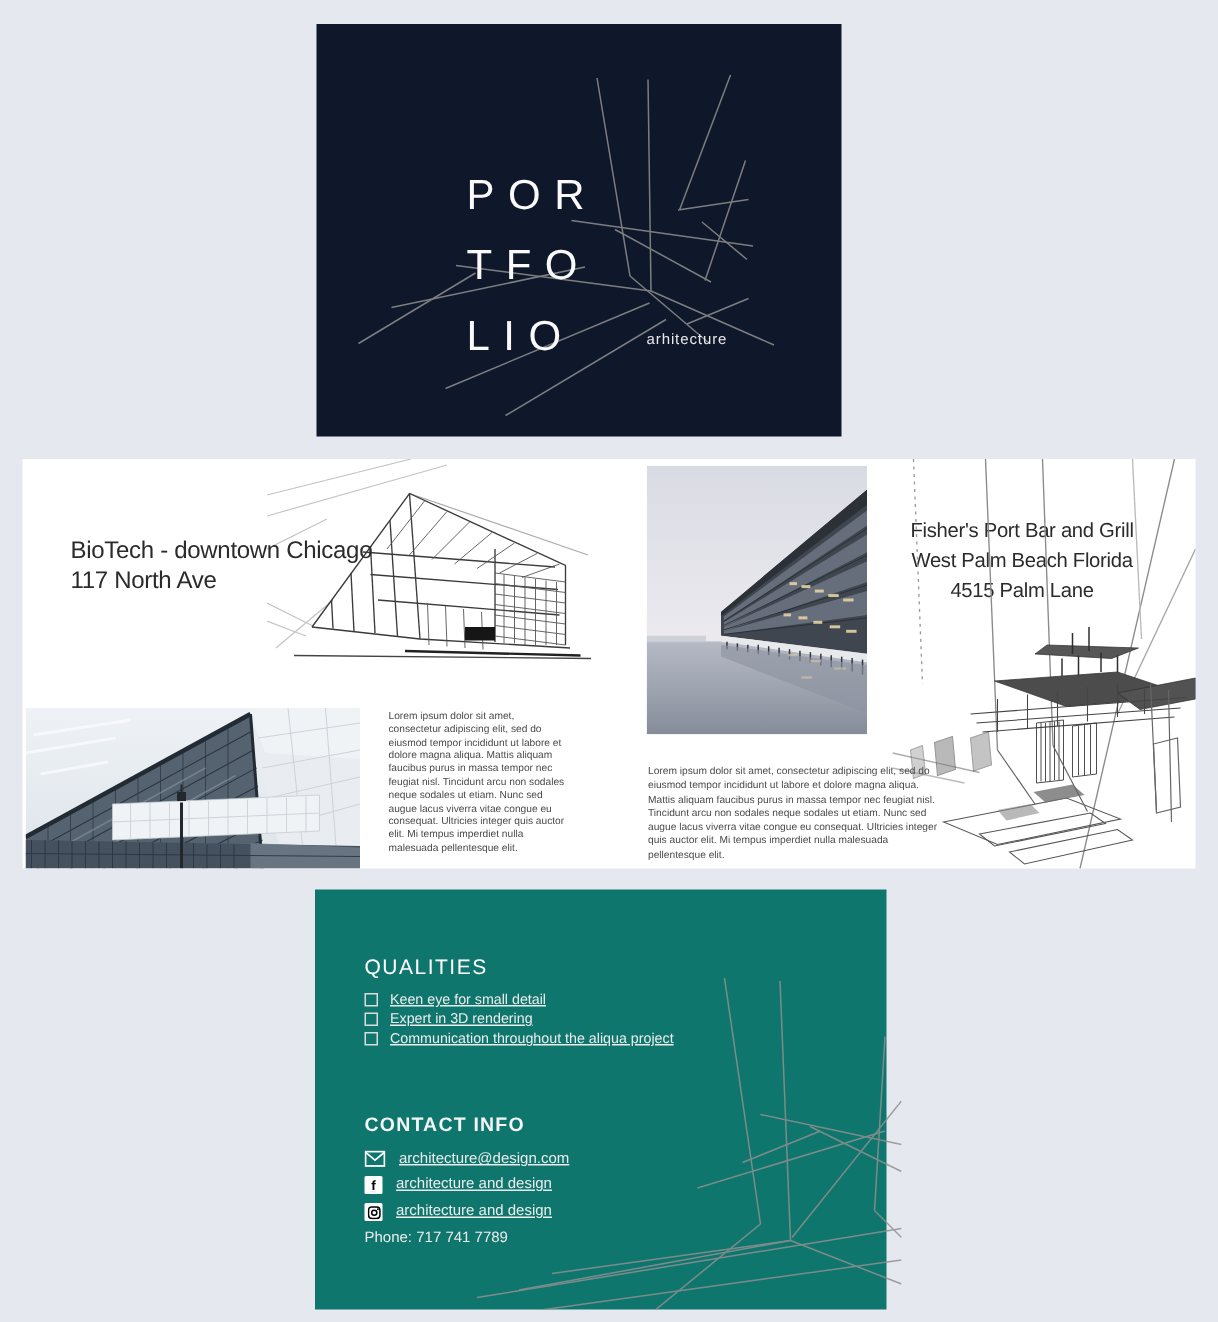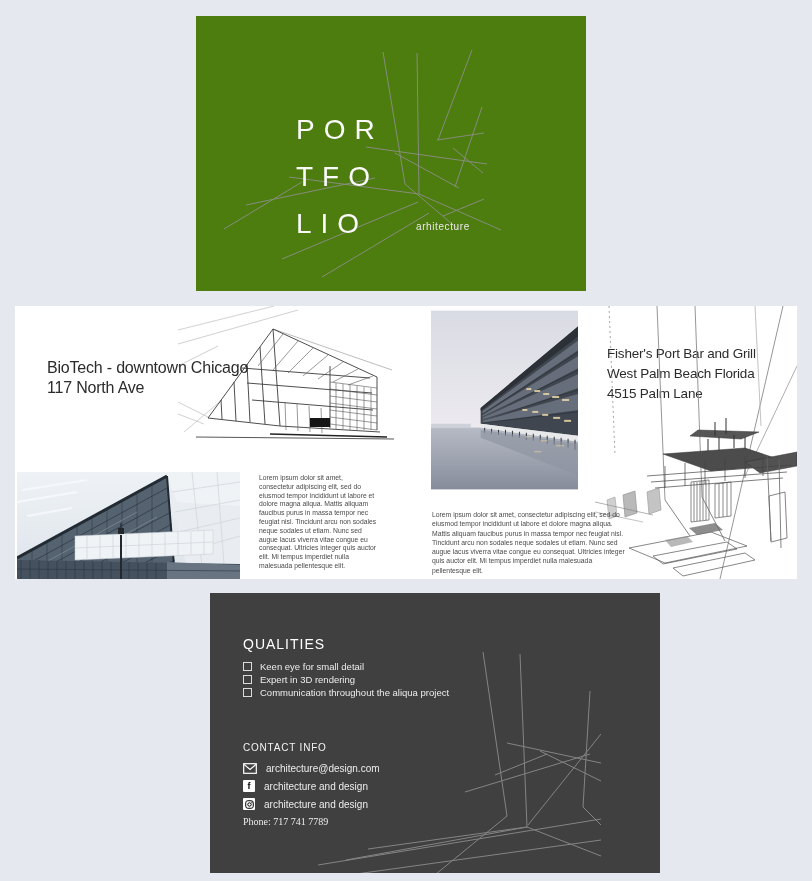--- a/index.html
+++ b/index.html
@@ -6,59 +6,59 @@
   body{
     width:812px;height:881px;
     background:#e5e8ef;
     font-family:"Liberation Sans", sans-serif;
     position:relative;
     overflow:hidden;
   }
   .canvas{position:absolute;inset:0;}
   .panel{position:absolute;}
   
-  .cover{left:196px;top:16px;width:390px;height:275px;background:#4d7c0f;}
+  .cover{left:211px;top:16px;width:350px;height:275px;background:#0f172a;}
   .cover svg{position:absolute;left:0;top:0;}
   .cover-title{
     position:absolute;left:100px;top:90px;
     color:#fafafa;font-size:28px;line-height:47px;
     letter-spacing:9px;font-weight:400;
   }
   .cover-subtitle{
     position:absolute;left:220px;top:205px;
     color:#e9e9e9;font-size:10px;letter-spacing:.6px;
   }
   
   .middle{left:15px;top:306px;width:782px;height:273px;background:#ffffff;}
   .sketch1{position:absolute;left:163px;top:0;}
   .sketch2{position:absolute;left:580px;top:0;}
   .proj-title{position:absolute;color:#2b2b2b;font-size:16px;line-height:20px;letter-spacing:-.2px;}
   .proj-title.left{left:32px;top:52px;}
-  .proj-title.right{left:592px;top:38px;font-size:13.5px;line-height:20px;}
+  .proj-title.right{left:592px;top:38px;font-size:13.5px;line-height:20px;text-align:center;}
   .photo{position:absolute;overflow:hidden;}
   .photo1{left:2px;top:166px;width:223px;height:107px;}
   .photo2{left:416px;top:4px;width:147px;height:180px;}
   .lorem{position:absolute;color:#4a4a4a;font-size:6.8px;margin:0;}
   .lorem.left{left:244px;top:168px;width:118px;line-height:8.8px;}
   .lorem.right{left:417px;top:204px;width:196px;line-height:9.3px;}
   
-  .back{left:210px;top:593px;width:450px;height:280px;background:#404040;color:#efefef;}
+  .back{left:210px;top:593px;width:381px;height:280px;background:#0f766e;color:#efefef;}
   .back svg.bg{position:absolute;left:0;top:0;}
   .qualities{position:absolute;left:33px;top:43px;}
   .qualities h2{margin:0 0 8px 0;font-size:14px;font-weight:400;letter-spacing:1px;color:#fff;}
   .qualities ul{list-style:none;margin:0;padding:0;}
-  .qualities li{display:flex;align-items:center;gap:8px;font-size:9.5px;line-height:13px;color:#ececec;}
+  .qualities li{display:flex;align-items:center;gap:8px;font-size:9.5px;line-height:13px;color:#ececec;text-decoration:underline;}
   .checkbox{width:7px;height:7px;border:1px solid #dcdcdc;display:inline-block;flex:0 0 auto;}
   .contact{position:absolute;left:33px;top:149px;}
-  .contact h3{margin:0 0 10px 0;font-size:10px;font-weight:400;letter-spacing:.8px;color:#f4f4f4;}
-  .c-row{display:flex;align-items:center;gap:9px;margin-bottom:6px;font-size:10px;color:#ececec;}
+  .contact h3{margin:0 0 10px 0;font-size:13px;font-weight:700;letter-spacing:.8px;color:#f4f4f4;}
+  .c-row{display:flex;align-items:flex-start;gap:9px;margin-bottom:6px;font-size:10px;color:#ececec;text-decoration:underline;}
   .sq-icon{width:12px;height:12px;background:#fff;color:#000;display:flex;align-items:center;justify-content:center;
            font-size:9px;font-weight:bold;flex:0 0 auto;border-radius:1px;}
   .env-icon{width:14px;height:11px;flex:0 0 auto;}
-  .phone{margin-top:3px;font-size:10px;color:#ececec;font-family:Liberation Serif, serif;}
+  .phone{margin-top:3px;font-size:10px;color:#ececec;}
 </style>
 </head>
 <body>
 
 <div class="canvas">
 
   <section class="panel cover">
     <svg width="390" height="275" viewBox="0 0 390 275">
       <g stroke="#909090" stroke-width="1" fill="none" opacity="0.85">
         <line x1="187" y1="36" x2="209" y2="168"></line>

